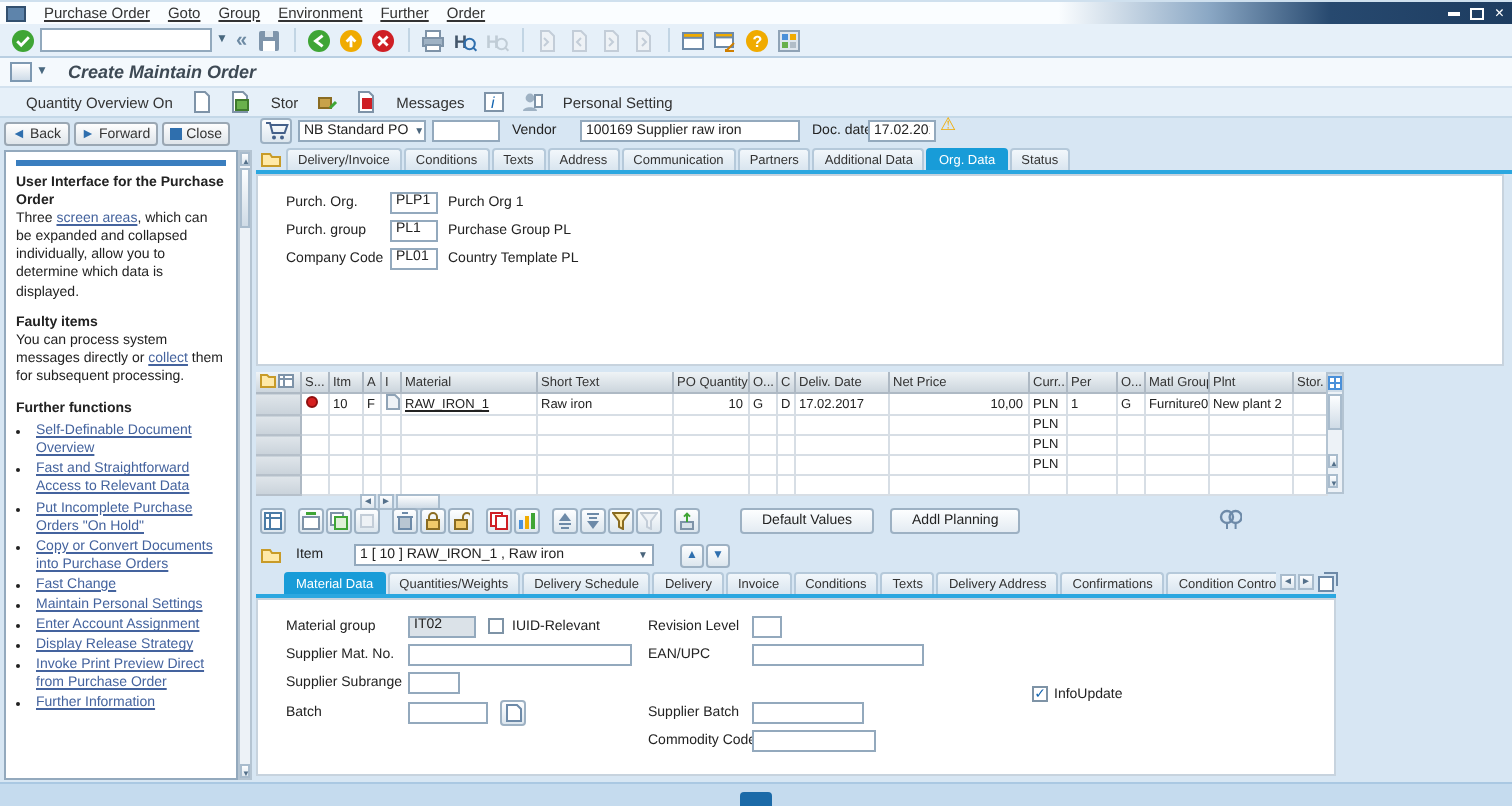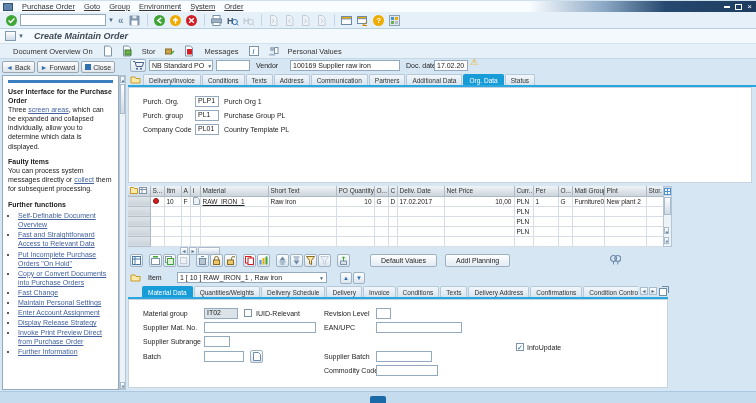--- a/index.html
+++ b/index.html
@@ -71,21 +71,21 @@
 </style>
 </head>
 <body>
 
 <div class="menubar">
   <span class="sysicon"></span>
   <span class="mi">Purchase Order</span>
   <span class="mi">Goto</span>
   <span class="mi">Group</span>
   <span class="mi">Environment</span>
-  <span class="mi">System</span>
+  <span class="mi">Further</span>
   <span class="mi">Order</span>
   <span class="win-ctrls">
     <span class="wc-min"></span>
     <span class="wc-box"></span>
     <span class="wc">×</span>
   </span>
 </div>
 
 <div class="toolbar">
   <span class="ib">
@@ -201,21 +201,21 @@
     </span>
 </div>
 
 <div class="titlebar">
   <span class="tb-icon"></span>
   <span class="caret" style="margin-left:2px">▼</span>
   <span class="title">Create Maintain Order</span>
 </div>
 
 <div class="apptoolbar">
-  <span class="tbtn">Document Overview On</span>
+  <span class="tbtn">Quantity Overview On</span>
   <span class="ib">
       <svg width="12" height="12">
         <path d="M2.5 1h5l2 2v8h-7z" fill="#fff" stroke="#7e93a8"></path>
       </svg>
     </span>
   <span class="ib">
       <svg width="12" height="12">
         <path d="M2.5 1h5l2 2v8h-7z" fill="#fff" stroke="#7e93a8"></path>
         <rect x="4" y="5" width="6" height="5" fill="#6ab04c" stroke="#3f7a2c"></rect>
       </svg>
@@ -240,21 +240,21 @@
         <text x="4.5" y="9" font-size="8" font-style="italic" fill="#1465b0">i</text>
       </svg>
     </span>
   <span class="ib">
       <svg width="12" height="12">
         <circle cx="5" cy="4" r="2.2" fill="#9fb2c4"></circle>
         <path d="M1.5 10.5c0-2.5 7-2.5 7 0z" fill="#9fb2c4"></path>
         <rect x="7.5" y="2.5" width="3.5" height="6" fill="#fff" stroke="#7e93a8"></rect>
       </svg>
     </span>
-  <span class="tbtn">Personal Values</span>
+  <span class="tbtn">Personal Setting</span>
 </div>
 
 <div class="abs" style="left:2px;top:61px;display:flex;gap:2px">
   <span class="navbtn">
       <span class="navarrow">◄</span>
       <span>Back</span>
     </span>
   <span class="navbtn">
       <span class="navarrow">►</span>
       <span>Forward</span>

